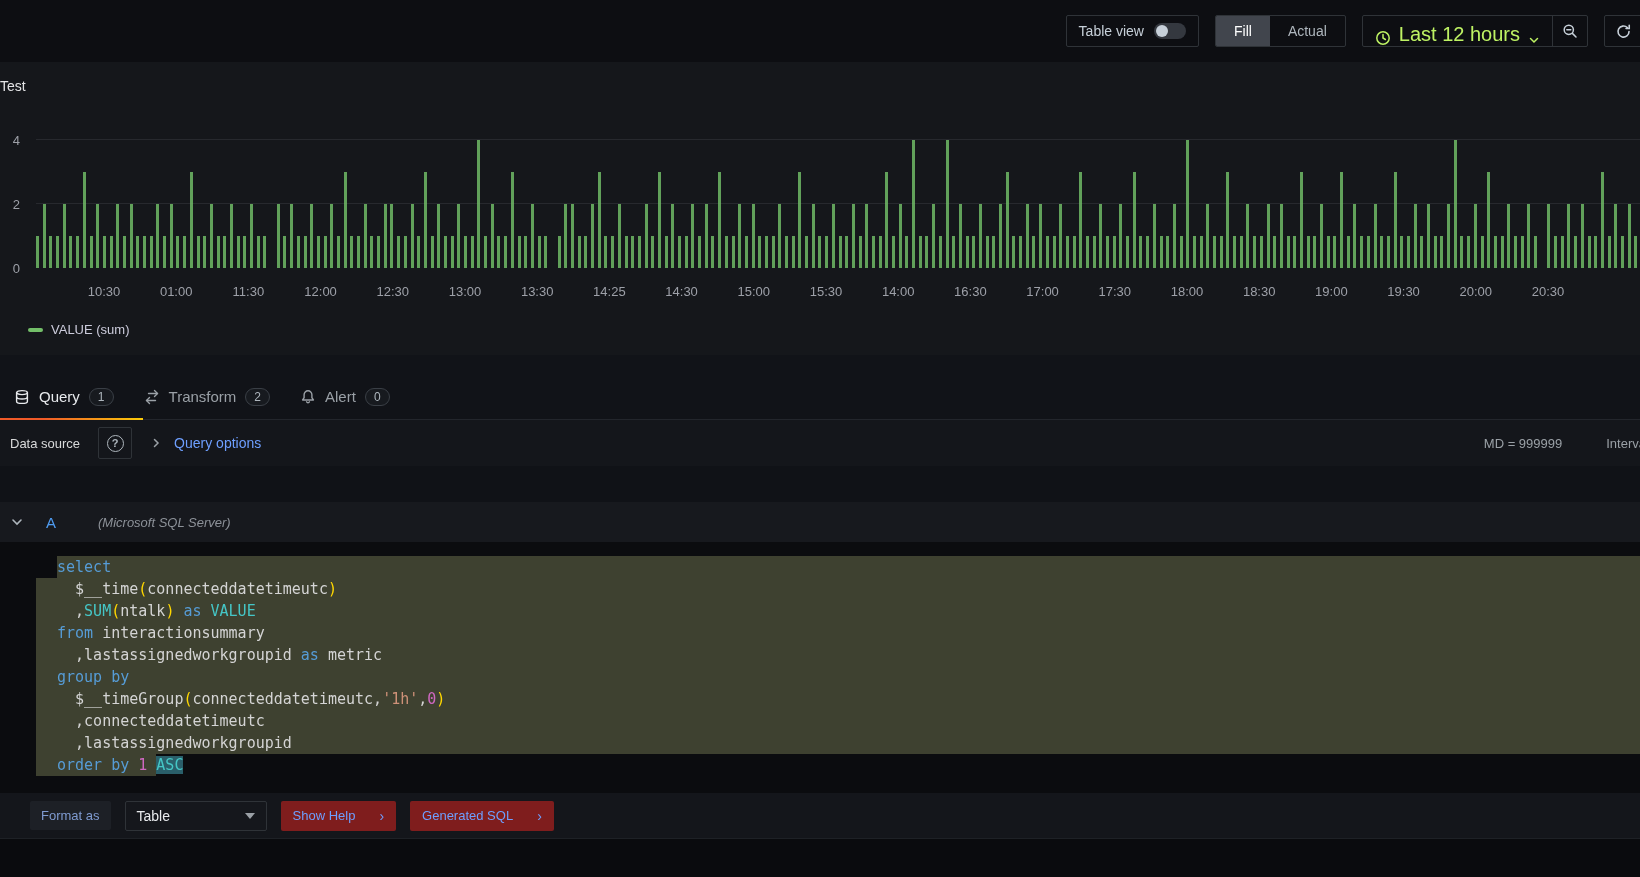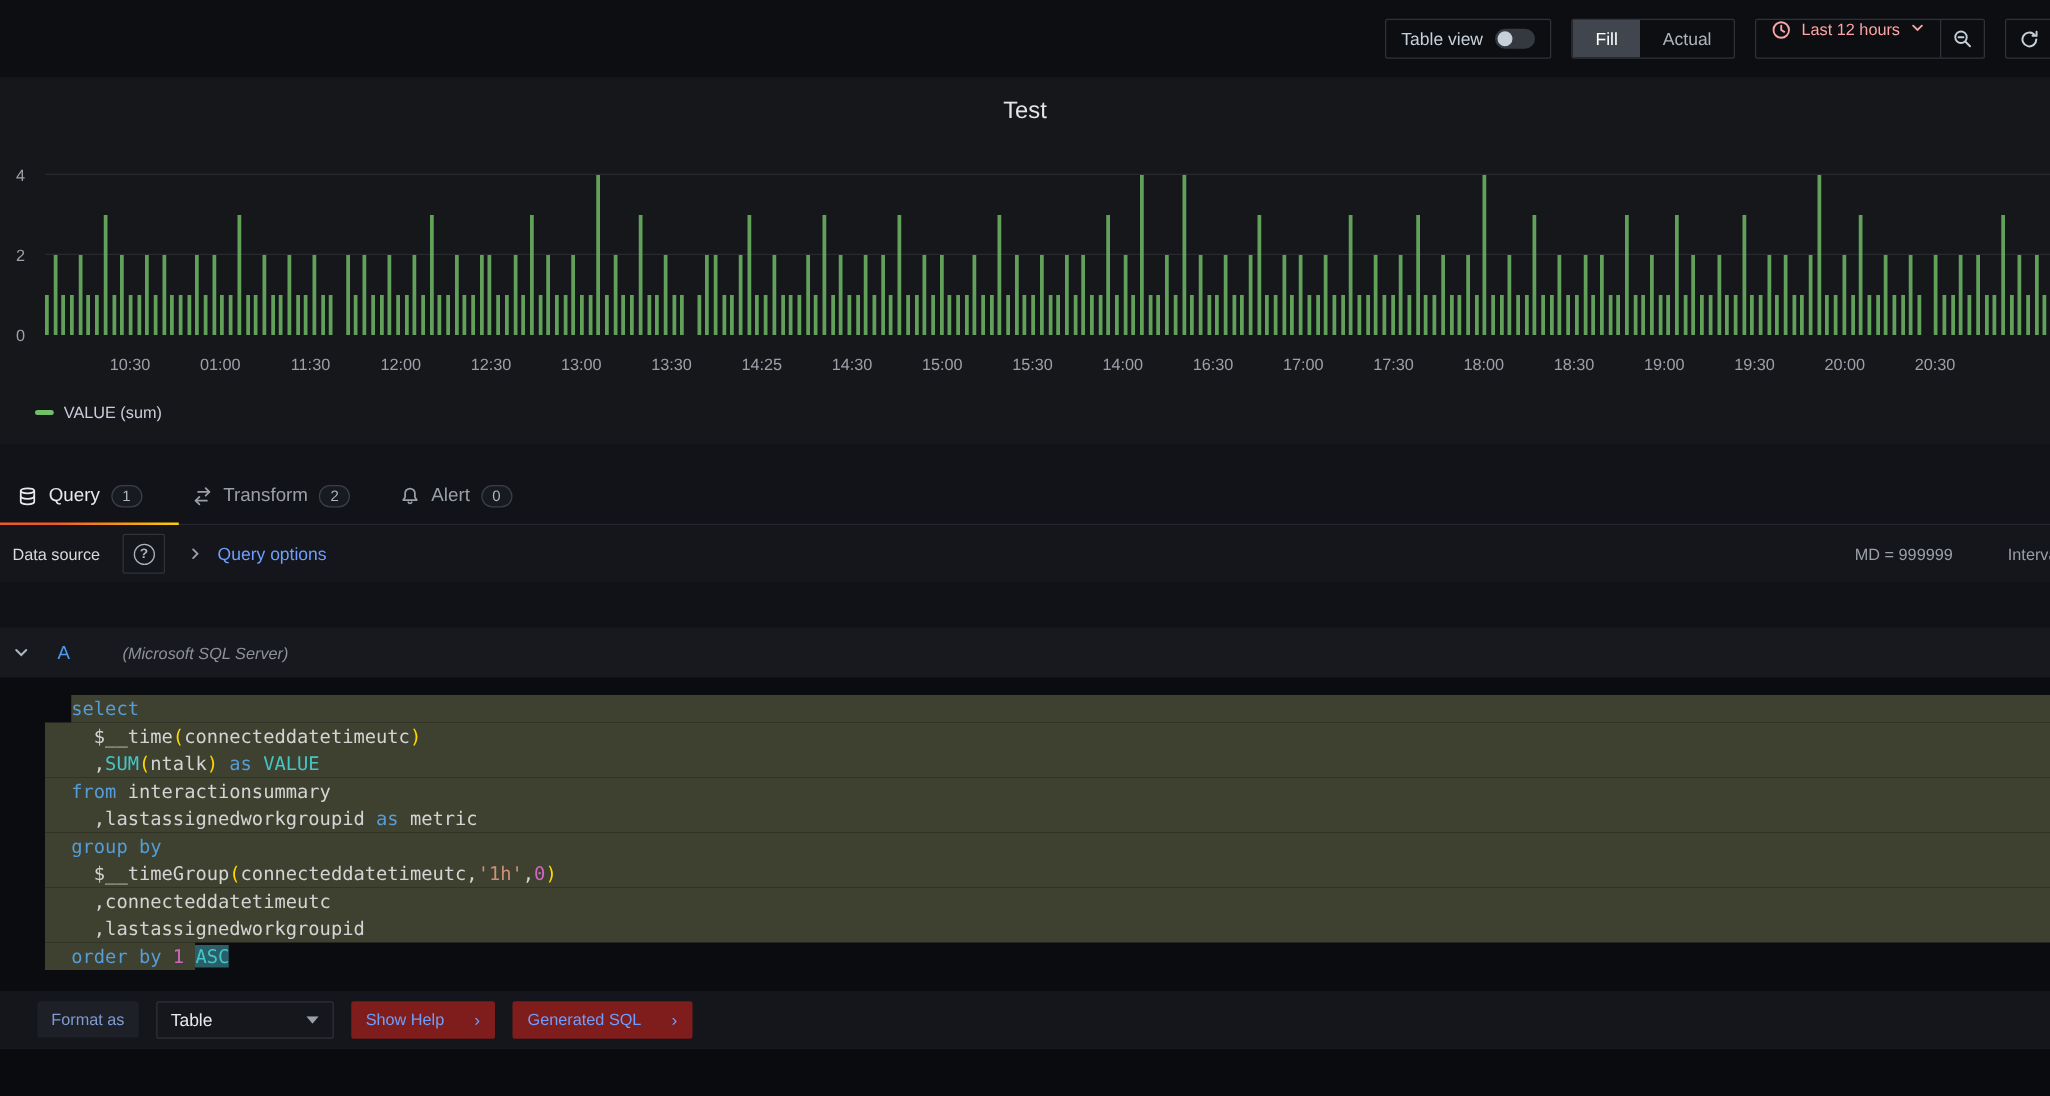--- a/index.html
+++ b/index.html
@@ -13,43 +13,43 @@
 
   
   .topbar { height:62px; background:#0d0e12; display:flex; align-items:center; justify-content:flex-end; gap:16px; padding-right:10px; }
   .tv-group { display:flex; align-items:center; gap:10px; border:1px solid #2f3338; border-radius:2px; height:32px; padding:0 12px; color:#c7d0d9; font-size:14px; }
   .toggle { width:32px; height:16px; background:#34383f; border-radius:8px; position:relative; cursor:pointer; flex:0 0 auto; }
   .toggle .knob { position:absolute; left:2px; top:2px; width:12px; height:12px; border-radius:50%; background:#c7d0d9; }
   .seg { display:flex; border:1px solid #2f3338; border-radius:2px; height:32px; overflow:hidden; }
   .seg-btn { background:transparent; border:none; color:#aeb6bd; font-size:14px; padding:0 18px; font-family:inherit; cursor:pointer; }
   .seg-btn.active { background:#41454d; color:#ffffff; font-weight:500; }
   .time-group { display:flex; border:1px solid #2f3338; border-radius:2px; height:32px; align-items:stretch; }
-  .time-btn { display:flex; align-items:flex-start; gap:8px; padding:0 12px; background:transparent; border:none; color:#fca5a5; font-size:13px; font-weight:500; font-family:inherit; cursor:pointer; }
+  .time-btn { display:flex; align-items:flex-end; gap:8px; padding:0 12px; background:transparent; border:none; color:#bef264; font-size:20px; font-weight:500; font-family:inherit; cursor:pointer; }
   .zoom-btn { display:flex; align-items:center; padding:0 9px; border:none; border-left:1px solid #2f3338; background:transparent; color:#c7d0d9; cursor:pointer; }
   .refresh-btn { height:32px; width:46px; border:1px solid #2f3338; border-radius:2px; background:transparent; color:#c7d0d9; display:flex; align-items:center; padding-left:10px; margin-right:-20px; cursor:pointer; }
   .icon-svg { display:block; }
 
   
   .panel { position:relative; height:293px; background:#15171b; }
-  .panel-title { text-align:center; padding-top:16px; font-size:19px; font-weight:500; color:#e3e4e6; }
+  .panel-title { text-align:left; padding-top:16px; font-size:14px; font-weight:500; color:#e3e4e6; }
   .plot-wrap { position:absolute; left:36px; right:0; top:70px; height:136px; }
   .gridline { position:absolute; left:0; right:0; height:1px; background:rgba(204,204,220,0.10); }
   .bars { position:absolute; inset:0; display:flex; align-items:flex-end; }
   .bar-slot { flex:1 1 0; display:flex; align-items:flex-end; height:100%; }
   .bar { width:3px; background:#73bf69; opacity:0.82; }
   .y-axis { position:absolute; left:0; top:70px; height:136px; width:30px; }
   .y-tick { position:absolute; right:10px; font-size:13px; color:#9da0a8; transform:translateY(50%); }
   .x-axis { position:absolute; left:36px; right:0; top:222px; height:20px; }
   .x-tick { position:absolute; font-size:13px; color:#9da0a8; transform:translateX(-50%); white-space:nowrap; }
   .legend { position:absolute; left:28px; top:260px; display:flex; align-items:center; gap:8px; }
   .legend-swatch { width:15px; height:4px; border-radius:2px; background:#73bf69; }
   .legend-label { font-size:13px; color:#ccccdc; }
 
   
-  .tabs-row { position:relative; height:46px; display:flex; align-items:center; gap:40px; padding-left:14px; margin-top:19px; border-bottom:1px solid #23262c; }
+  .tabs-row { position:relative; height:46px; display:flex; align-items:center; gap:30px; padding-left:14px; margin-top:19px; border-bottom:1px solid #23262c; }
   .tab { display:flex; align-items:center; gap:9px; color:#9aa0a6; font-size:15px; cursor:pointer; }
   .tab.active { color:#e8eaed; font-weight:500; }
   .badge { border:1px solid #3a3f46; border-radius:9px; padding:1px 8px; font-size:12px; color:#aeb6bd; background:#171a1f; font-weight:400; }
   .tab-underline { position:absolute; left:0; bottom:-1px; width:143px; height:2px; background:linear-gradient(90deg,#f05a28 30%,#fbca0a 99%); }
 
   
   .ds-row { height:46px; display:flex; align-items:center; gap:12px; padding-left:4px; background:#14161b; }
   .ds-label { font-size:13px; color:#d8d9da; padding:0 6px; font-weight:500; }
   .ds-picker { display:flex; align-items:center; gap:9px; height:32px; padding:0 12px; background:#101216; border:1px solid #2f3338; border-radius:2px; cursor:pointer; color:#e8eaed; font-size:14px; }
   .ds-picker .caret, .table-select .caret { color:#9aa0a6; }

